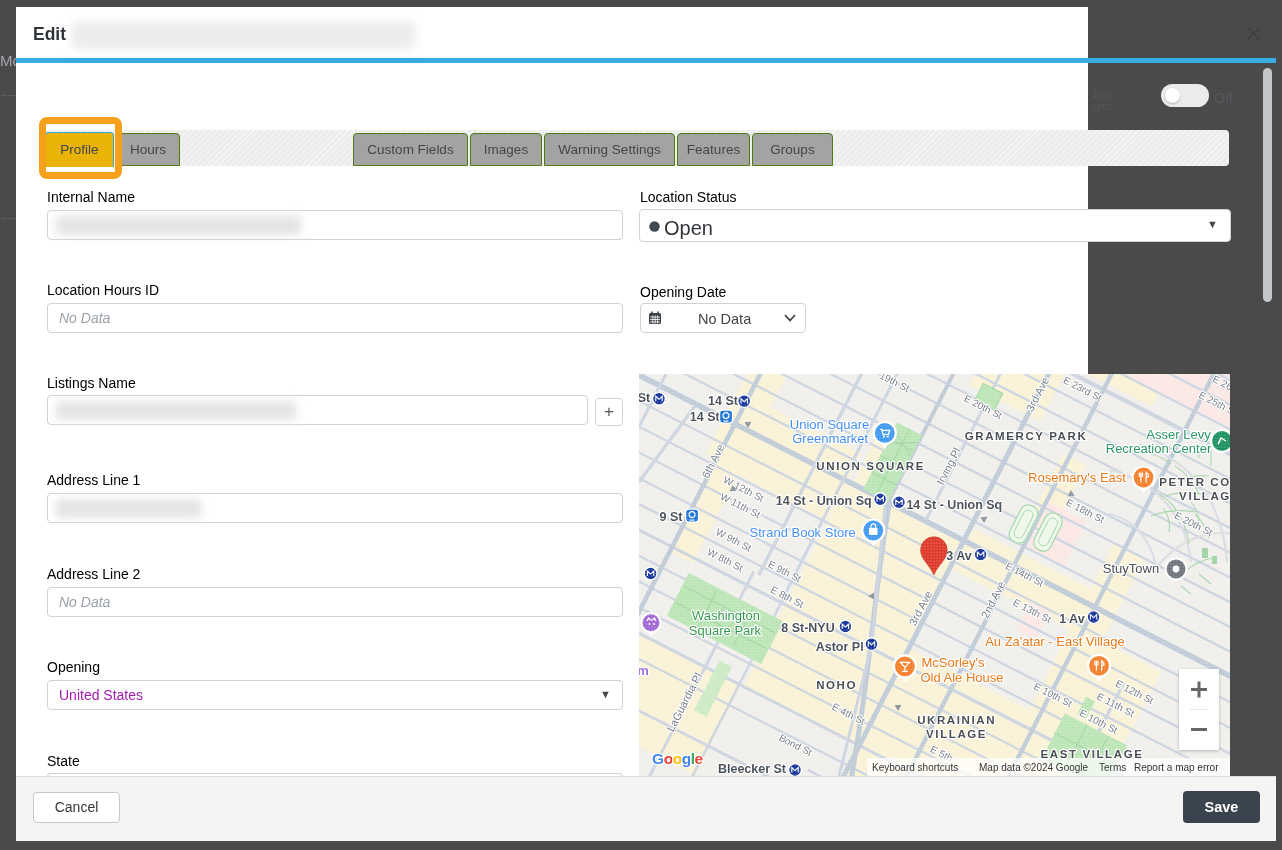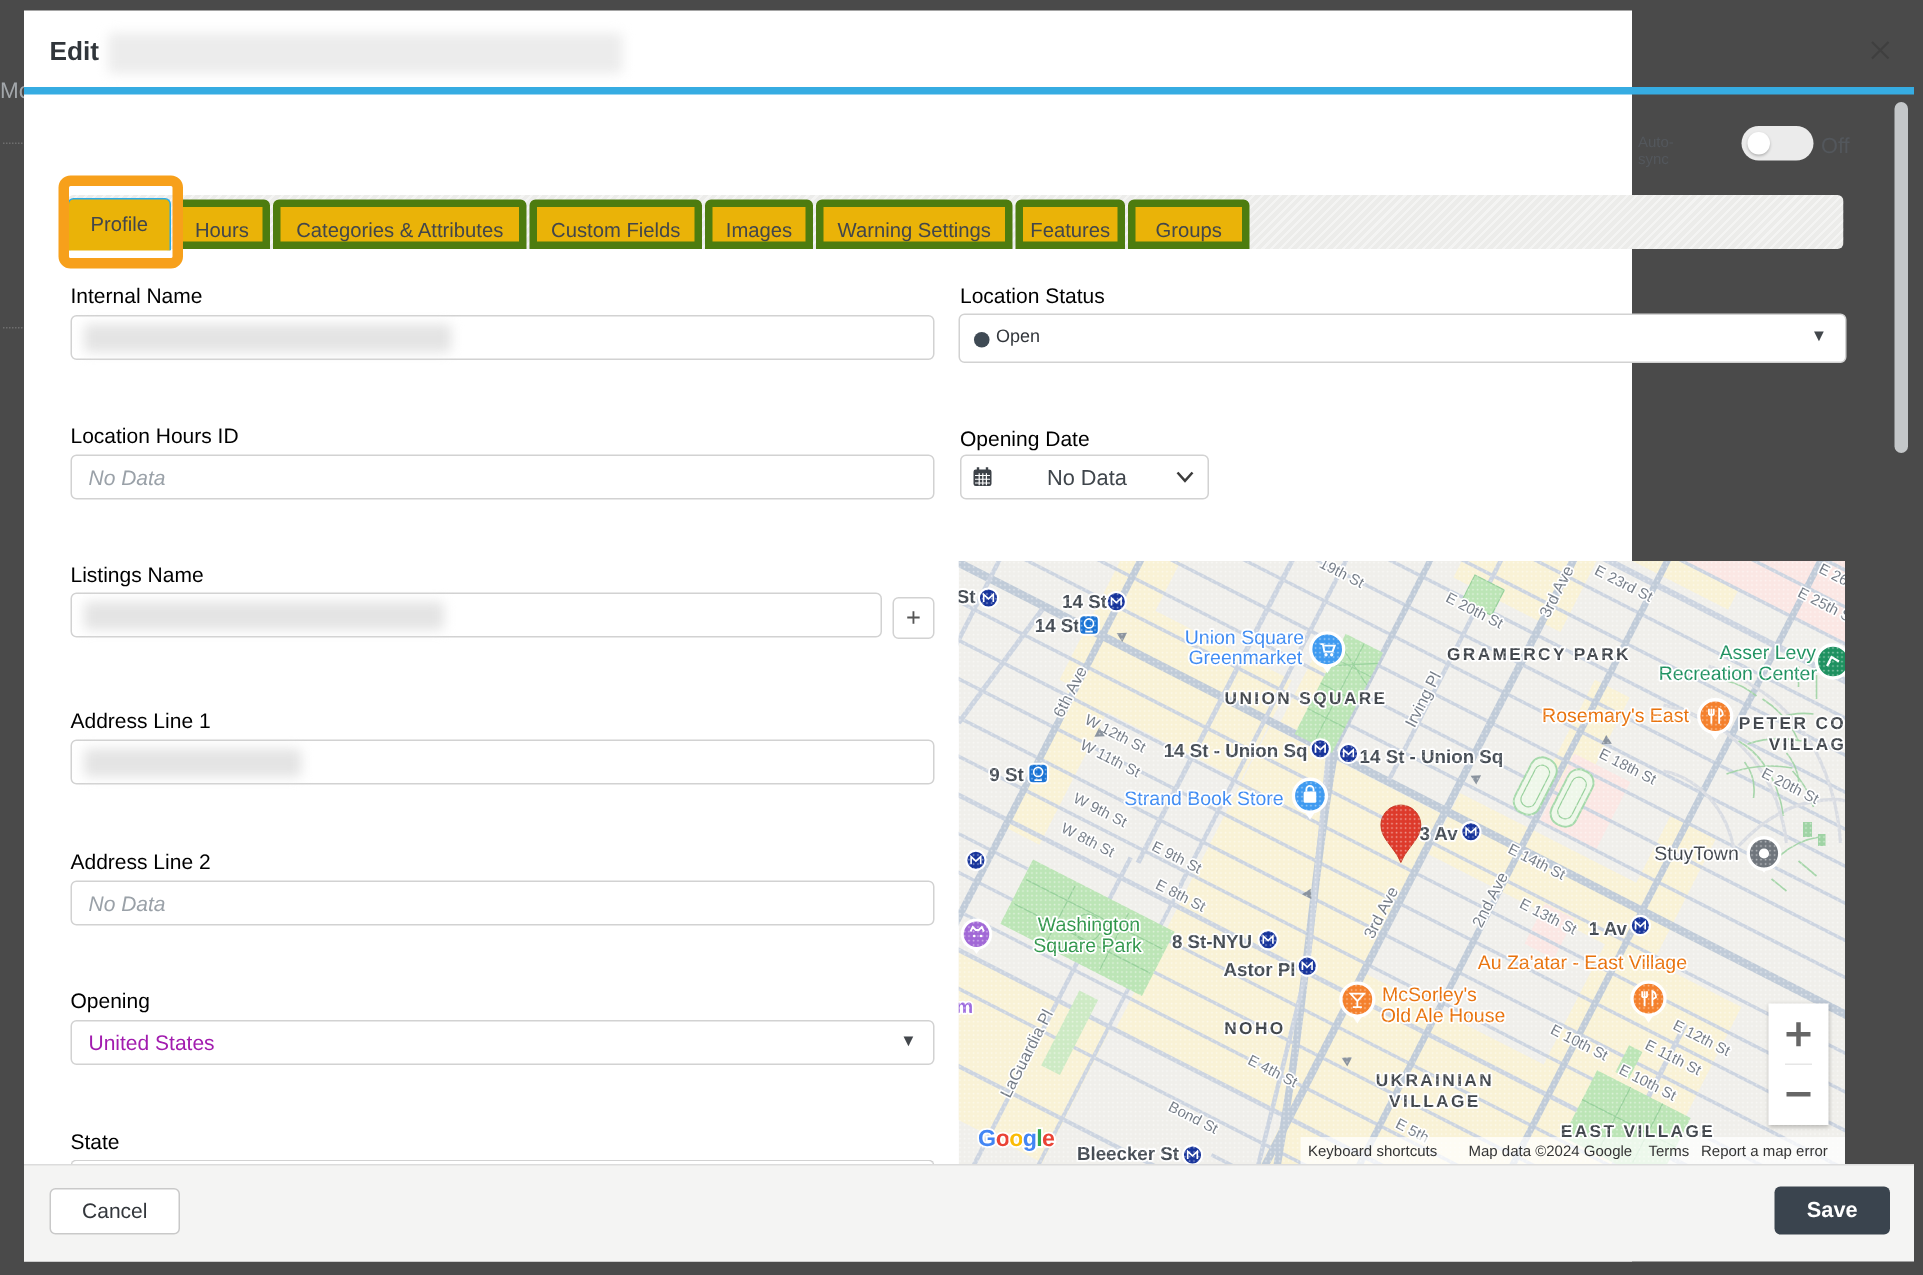--- a/index.html
+++ b/index.html
@@ -1,21 +1,21 @@
 <!DOCTYPE html>
 <html><head><meta charset="utf-8"><style>
 * { margin:0; padding:0; box-sizing:border-box; }
 html,body { width:1282px; height:850px; background:#4a4a4a; overflow:hidden;
   font-family:"Liberation Sans",sans-serif; }
 .abs { position:absolute; }
 #modal { position:absolute; left:16px; top:7px; width:1072px; height:834px; background:#fff; }
 .lbl { position:absolute; font-size:14px; color:#000000; }
 .inp { position:absolute; background:#fff; border:1px solid #d2d2d2; border-radius:4px; }
 .ph { font-style:italic; color:#9aa1a8; font-size:14px; position:absolute; left:11px; top:6px; }
-.tab { position:absolute; top:126px; height:33px; background:#eab308; border:5px solid #4d7c0f;
+.tab { position:absolute; top:126px; height:33px; background:#a3a3a3; border:1px solid #4d7c0f;
   border-radius:4px 4px 0 0; font-size:13.5px; color:#42464b; text-align:center; line-height:31px; }
 .dots { background-image: radial-gradient(rgba(255,255,255,0.35) 0.8px, transparent 0.9px);
   background-size:3px 3px; }
 </style></head>
 <body>
 <div style="position:absolute;left:0;top:52px;color:#a2a6aa;font-size:15px">Mo</div>
 <div style="position:absolute;left:2px;top:95px;width:13px;border-top:1px dotted #6e6e6e"></div>
 <div style="position:absolute;left:2px;top:218px;width:13px;border-top:1px dotted #6e6e6e"></div>
 
 <div id="modal">
@@ -29,21 +29,20 @@
   <div class="abs" style="left:0;top:51px;width:1260px;height:5px;background:#36ace2"></div>
 
   <div class="abs" style="left:1076px;top:83px;font-size:10px;color:#53575c">Auto-sync</div>
   <div class="abs dots" style="left:1145px;top:77px;width:48px;height:23px;background:#ebebeb;border-radius:12px"></div>
   <div class="abs" style="left:1149px;top:81px;width:15px;height:15px;background:#fff;border-radius:50%;box-shadow:0 1px 2px rgba(0,0,0,0.25)"></div>
   <div class="abs" style="left:1198px;top:83px;font-size:14.5px;color:#53575c">Off</div>
 
   <div class="abs" style="left:29px;top:123px;width:1184px;height:36px;background:#ececea;border-radius:4px;
      background-image:repeating-linear-gradient(135deg, rgba(255,255,255,0.42) 0px, rgba(255,255,255,0.42) 1.5px, rgba(0,0,0,0) 1.5px, rgba(0,0,0,0) 4.2px)"></div>
   <div class="tab" style="left:100px;width:64px">Hours</div>
-  <div class="tab" style="left:166px;width:169px">Categories &amp; Attributes</div>
   <div class="tab" style="left:337px;width:115px">Custom Fields</div>
   <div class="tab" style="left:454px;width:72px">Images</div>
   <div class="tab" style="left:528px;width:131px">Warning Settings</div>
   <div class="tab" style="left:661px;width:73px">Features</div>
   <div class="tab" style="left:736px;width:81px">Groups</div>
   <div class="tab" style="left:29px;width:69px;top:125px;height:35px;border:1px solid #2aabe8;border-bottom:none;background:#eab308;line-height:33px">Profile</div>
 
   <div class="lbl" style="left:31px;top:182px">Internal Name</div>
   <div class="inp" style="left:31px;top:203px;width:576px;height:30px">
     <div class="abs" style="left:8px;top:5px;width:245px;height:19px;background:#e4e4e4;border-radius:3px;filter:blur(4px)"></div>
@@ -71,21 +70,21 @@
     <div class="abs" style="right:11px;top:7px;font-size:11px;color:#43474c">▼</div>
     </div>
   <div class="lbl" style="left:31px;top:746px">State</div>
   <div class="inp" style="left:31px;top:766px;width:576px;height:4px;border-bottom:none;border-radius:4px 4px 0 0"></div>
 
   <div class="lbl" style="left:624px;top:182px">Location Status</div>
   <div class="inp" style="left:623px;top:202px;width:592px;height:33px">
     <svg class="abs" style="left:9px;top:11px" width="11" height="11">
         <circle cx="5.5" cy="5.5" r="5.2" fill="#3f4a54"></circle>
       </svg>
-    <div class="abs" style="left:24px;top:7px;font-size:12px;color:#33373c">Open</div>
+    <div class="abs" style="left:24px;top:7px;font-size:20px;color:#33373c">Open</div>
     <div class="abs" style="right:12px;top:8px;font-size:11px;color:#43474c">▼</div>
     </div>
   <div class="lbl" style="left:624px;top:277px">Opening Date</div>
   <div class="inp" style="left:624px;top:296px;width:166px;height:30px">
     <svg class="abs" style="left:7px;top:7px" width="14" height="14" viewBox="0 0 14 14">
       <rect x="1" y="2" width="12" height="11" rx="1.5" fill="#3d4248"></rect>
       <path d="M4,0.5 v3 M10,0.5 v3" stroke="#3d4248" stroke-width="1.6"></path>
       <path d="M2,6 h10 M2,8.5 h10 M2,11 h10 M4.8,4.5 v8 M7.2,4.5 v8 M9.6,4.5 v8" stroke="#fff" stroke-width="0.8"></path>
       </svg>
     <div class="abs" style="left:57px;top:7px;font-size:14.5px;color:#3f454b">No Data</div>

